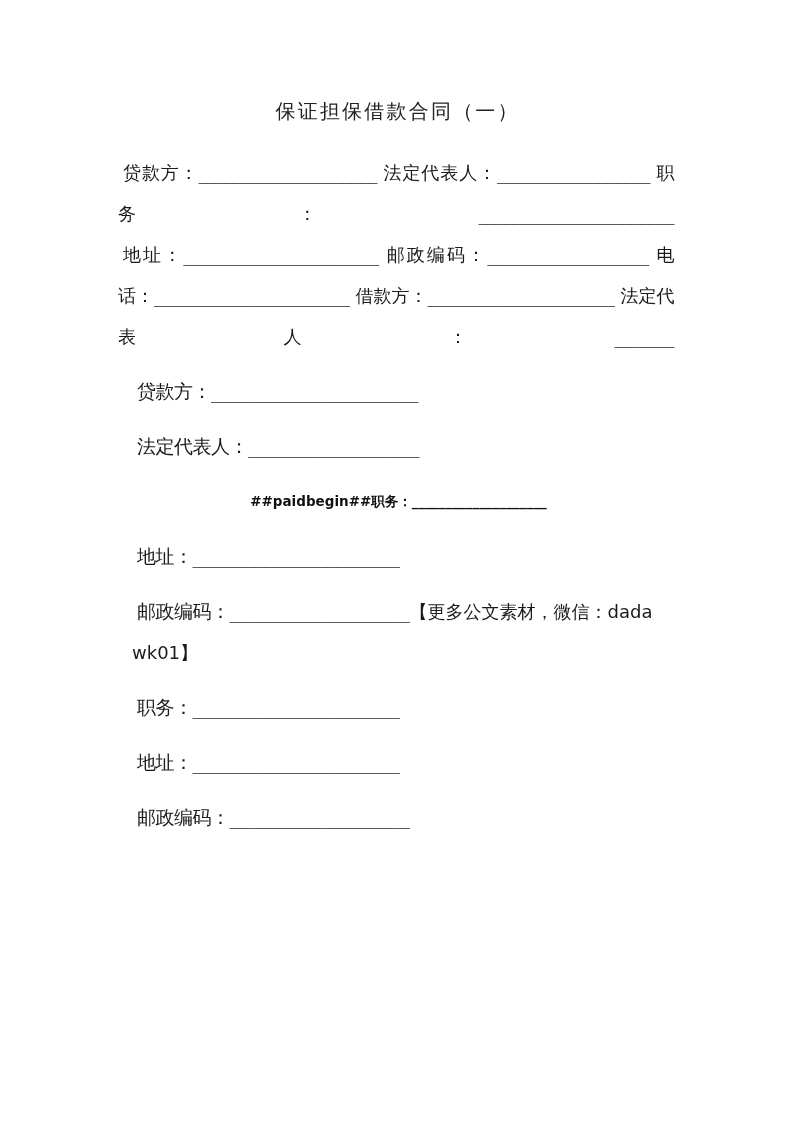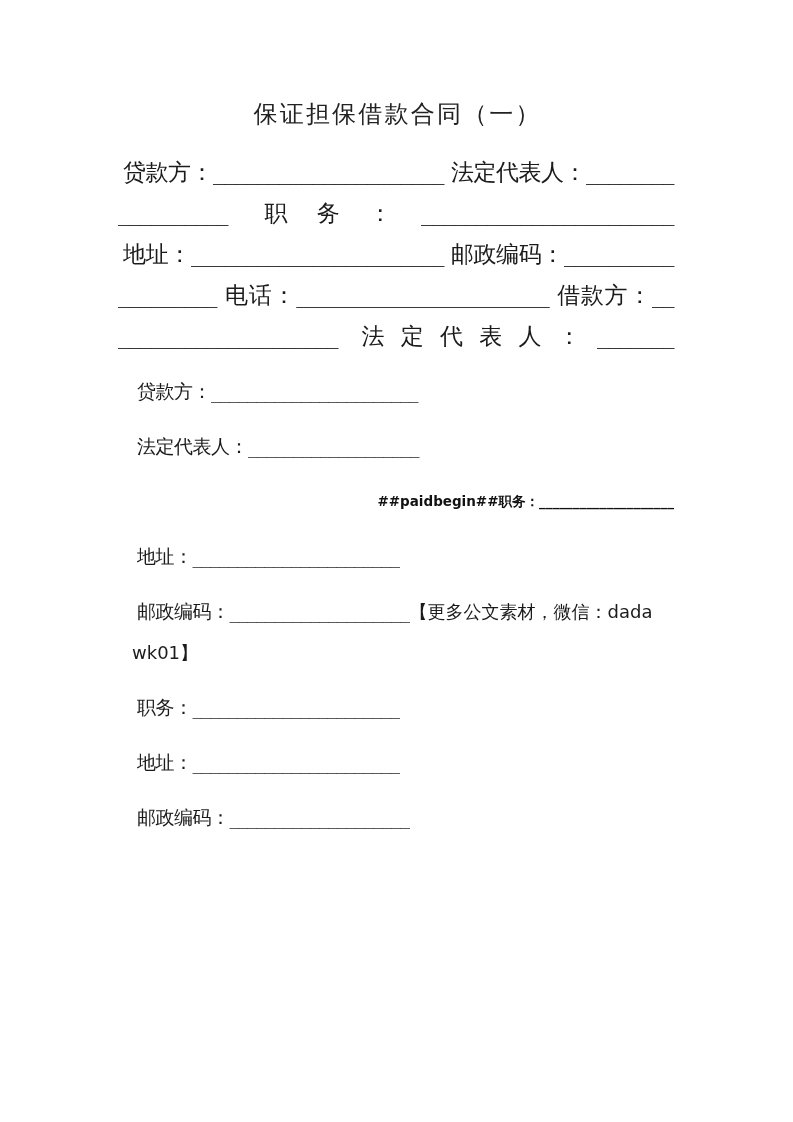--- a/index.html
+++ b/index.html
@@ -24,38 +24,38 @@
     height: 1122px;
     background: #ffffff;
   }
 
   .doc-title {
     position: absolute;
     left: 0;
     top: 98px;
     width: 793px;
     text-align: center;
-    font-size: 24px;
+    font-size: 20px;
     letter-spacing: 2.2px;
     font-family: "DejaVu Serif", "Liberation Serif", serif;
     color: #222222;
     white-space: pre;
     text-indent: 2.2px;
   }
 
   .body-block {
     position: absolute;
     left: 118px;
     width: 556px;
   }
 
   
   p.para {
     margin: 0;
-    font-size: 23px;
+    font-size: 18px;
     line-height: 41px;
     color: #1b1b1b;
     text-align: justify;
     text-align-last: justify;
     text-justify: inter-character;
     word-break: break-all;
     text-indent: 5px;
     font-family: "DejaVu Serif", "Liberation Serif", serif;
   }
 
@@ -87,21 +87,21 @@
     font-weight: bold;
     font-family: "DejaVu Sans", "Liberation Sans", sans-serif;
     color: #111111;
     letter-spacing: 0px;
   }
 
   .tiny-tag-line {
     margin: 0;
     font-size: 13.5px;
     line-height: 41px;
-    text-align: right;
+    text-align: center;
     text-indent: 5px;
     word-break: break-all;
   }
 </style>
 </head>
 <body>
 
 <div class="page">
 
   <div class="doc-title">保证担保借款合同（一）</div>

